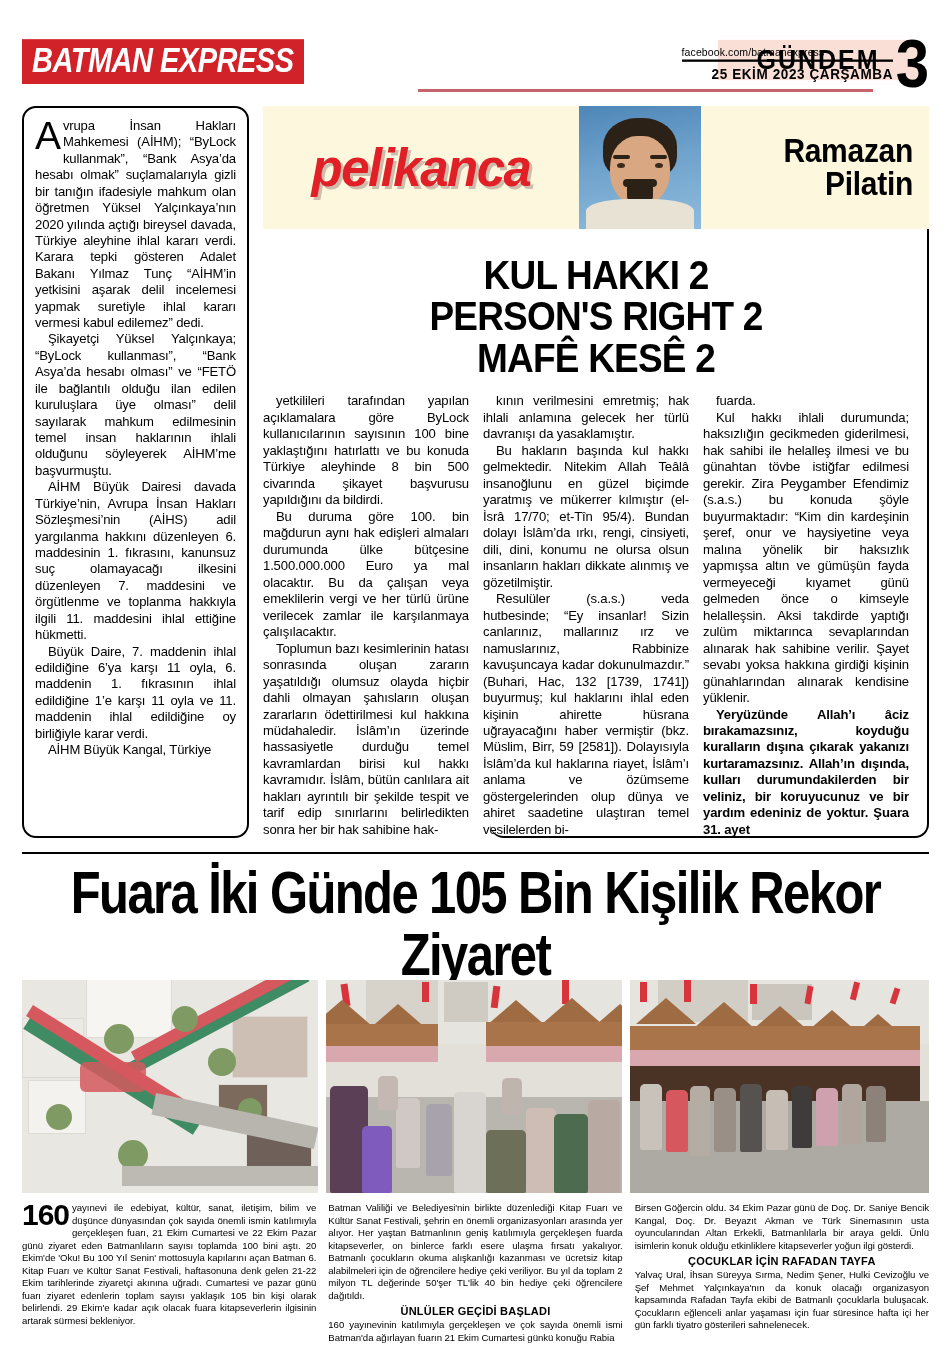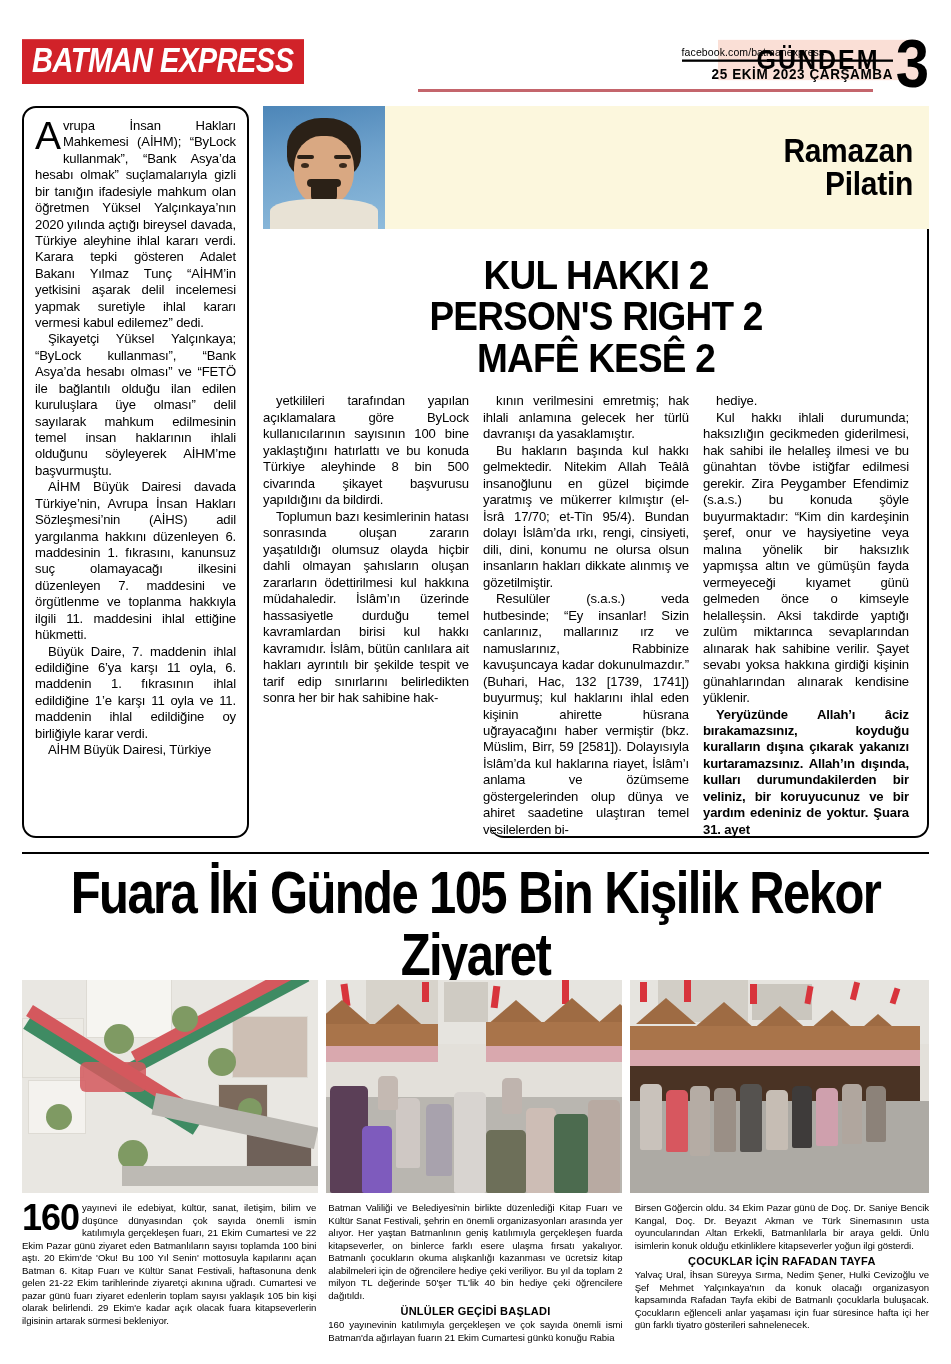--- a/index.html
+++ b/index.html
@@ -218,21 +218,21 @@
   .scol { flex:1; }
   .scol p {
     margin:0; font-size:9.6px; line-height:1.3;
     text-align:justify; letter-spacing:-0.05px;
   }
   .scol p.sub {
     text-align:center; font-weight:bold; letter-spacing:0.2px;
     margin:2px 0 1px 0; font-size:11px;
   }
   .dropnum {
-    float:left; font-size:36px; font-weight:bold; line-height:0.82;
+    float:left; font-size:30px; font-weight:bold; line-height:0.82;
     padding:1px 3px 0 0; letter-spacing:-1px;
   }
 </style>
 </head>
 <body>
 
 <div class="page">
 
   <div class="masthead-row">
     <div class="logo-box">BATMAN EXPRESS</div>
@@ -253,27 +253,30 @@
     <div class="rule-red" style="margin-left:396px; width:455px;"></div>
   </div>
 
   <div class="opinion">
 
     <div class="col-left">
       <p class="first">Avrupa İnsan Hakları Mahkemesi (AİHM); “ByLock kullanmak”, “Bank Asya’da hesabı olmak” suçlamalarıyla gizli bir tanığın ifadesiyle mahkum olan öğretmen Yüksel Yalçınkaya’nın 2020 yılında açtığı bireysel davada, Türkiye aleyhine ihlal kararı verdi. Karara tepki gösteren Adalet Bakanı Yılmaz Tunç “AİHM’in yetkisini aşarak delil incelemesi yapmak suretiyle ihlal kararı vermesi kabul edilemez” dedi.</p>
       <p>Şikayetçi Yüksel Yalçınkaya; “ByLock kullanması”, “Bank Asya’da hesabı olması” ve “FETÖ ile bağlantılı olduğu ilan edilen kuruluşlara üye olması” delil sayılarak mahkum edilmesinin temel insan haklarının ihlali olduğunu söyleyerek AİHM’me başvurmuştu.</p>
       <p>AİHM Büyük Dairesi davada Türkiye’nin, Avrupa İnsan Hakları Sözleşmesi’nin (AİHS) adil yargılanma hakkını düzenleyen 6. maddesinin 1. fıkrasını, kanunsuz suç olamayacağı ilkesini düzenleyen 7. maddesini ve örgütlenme ve toplanma hakkıyla ilgili 11. maddesini ihlal ettiğine hükmetti.</p>
       <p>Büyük Daire, 7. maddenin ihlal edildiğine 6’ya karşı 11 oyla, 6. maddenin 1. fıkrasının ihlal edildiğine 1’e karşı 11 oyla ve 11. maddenin ihlal edildiğine oy birliğiyle karar verdi.</p>
-      <p>AİHM Büyük Dairesi, Türkiye</p>
+      <p>AİHM Büyük Kangal, Türkiye</p>
     </div>
 
     <div class="opinion-right">
       <div class="opinion-outer"></div>
 
       <div class="banner">
+        <div class="banner-left">
+          <span class="pelikanca">pelikanca</span>
+        </div>
         <div class="banner-photo">
           <div class="bp-hair"></div>
           <div class="bp-face"></div>
           <div class="bp-brow-l"></div>
           <div class="bp-brow-r"></div>
           <div class="bp-eye-l"></div>
           <div class="bp-eye-r"></div>
           <div class="bp-mous"></div>
           <div class="bp-beard"></div>
           <div class="bp-body"></div>
@@ -286,29 +289,30 @@
 
       <div class="headline">
         <div>KUL HAKKI 2</div>
         <div>PERSON'S RIGHT 2</div>
         <div>MAFÊ KESÊ 2</div>
       </div>
 
       <div class="body-cols">
         <div class="bcol">
           <p>yetkilileri tarafından yapılan açıklamalara göre ByLock kullanıcılarının sayısının 100 bine yaklaştığını hatırlattı ve bu konuda Türkiye aleyhinde 8 bin 500 civarında şikayet başvurusu yapıldığını da bildirdi.</p>
+          <p>Bu duruma göre 100. bin mağdurun aynı hak edişleri almaları durumunda ülke bütçesine 1.500.000.000 Euro ya mal olacaktır. Bu da çalışan veya emeklilerin vergi ve her türlü ürüne verilecek zamlar ile karşılanmaya çalışılacaktır.</p>
           <p>Toplumun bazı kesimlerinin hatası sonrasında oluşan zararın yaşatıldığı olumsuz olayda hiçbir dahli olmayan şahısların oluşan  zararların ödettirilmesi kul hakkına müdahaledir. İslâm’ın üzerinde hassasiyetle durduğu temel kavramlardan birisi kul hakkı kavramıdır. İslâm, bütün canlılara ait hakları ayrıntılı bir şekilde tespit ve tarif edip sınırlarını belirledikten sonra her bir hak sahibine hak-</p>
         </div>
         <div class="bcol">
           <p>kının verilmesini emretmiş; hak ihlali anlamına gelecek her türlü davranışı da yasaklamıştır.</p>
           <p>Bu hakların başında kul hakkı gelmektedir. Nitekim Allah Teâlâ insanoğlunu en güzel biçimde yaratmış ve mükerrer kılmıştır (el-İsrâ 17/70; et-Tîn 95/4). Bundan dolayı İslâm’da ırkı, rengi, cinsiyeti, dili, dini, konumu ne olursa olsun insanların hakları dikkate alınmış ve gözetilmiştir.</p>
           <p>Resulüler (s.a.s.) veda hutbesinde; “Ey insanlar! Sizin canlarınız, mallarınız ırz ve namuslarınız, Rabbinize kavuşuncaya kadar dokunulmazdır.” (Buhari, Hac, 132 [1739, 1741]) buyurmuş; kul haklarını ihlal eden kişinin ahirette hüsrana uğrayacağını haber vermiştir (bkz. Müslim, Birr, 59 [2581]). Dolayısıyla İslâm’da kul haklarına riayet, İslâm’ı anlama ve özümseme göstergelerinden olup dünya ve ahiret saadetine ulaştıran temel vesilelerden bi-</p>
         </div>
         <div class="bcol">
-          <p>hediye.</p>
+          <p>fuarda.</p>
           <p>Kul hakkı ihlali durumunda; haksızlığın gecikmeden giderilmesi, hak sahibi ile helalleş ilmesi ve bu günahtan tövbe istiğfar edilmesi gerekir. Zira Peygamber Efendimiz (s.a.s.) bu konuda şöyle buyurmaktadır: “Kim din kardeşinin şeref, onur ve haysiyetine veya malına yönelik bir haksızlık yapmışsa altın ve gümüşün fayda vermeyeceği kıyamet günü gelmeden önce o kimseyle helalleşsin. Aksi takdirde yaptığı zulüm miktarınca sevaplarından alınarak hak sahibine verilir. Şayet sevabı yoksa hakkına girdiği kişinin günahlarından alınarak kendisine yüklenir.</p>
           <p class="bold">Yeryüzünde Allah’ı âciz bırakamazsınız, koyduğu kuralların dışına çıkarak yakanızı kurtaramazsınız. Allah’ın dışında, kulları durumundakilerden bir veliniz, bir koruyucunuz ve bir yardım edeniniz de yoktur. Şuara 31. ayet</p>
         </div>
       </div>
     </div>
   </div>
 
   <div class="divider" style="margin-top:14px;"></div>
 
   <div class="big-headline">Fuara İki Günde 105 Bin Kişilik Rekor Ziyaret</div>

